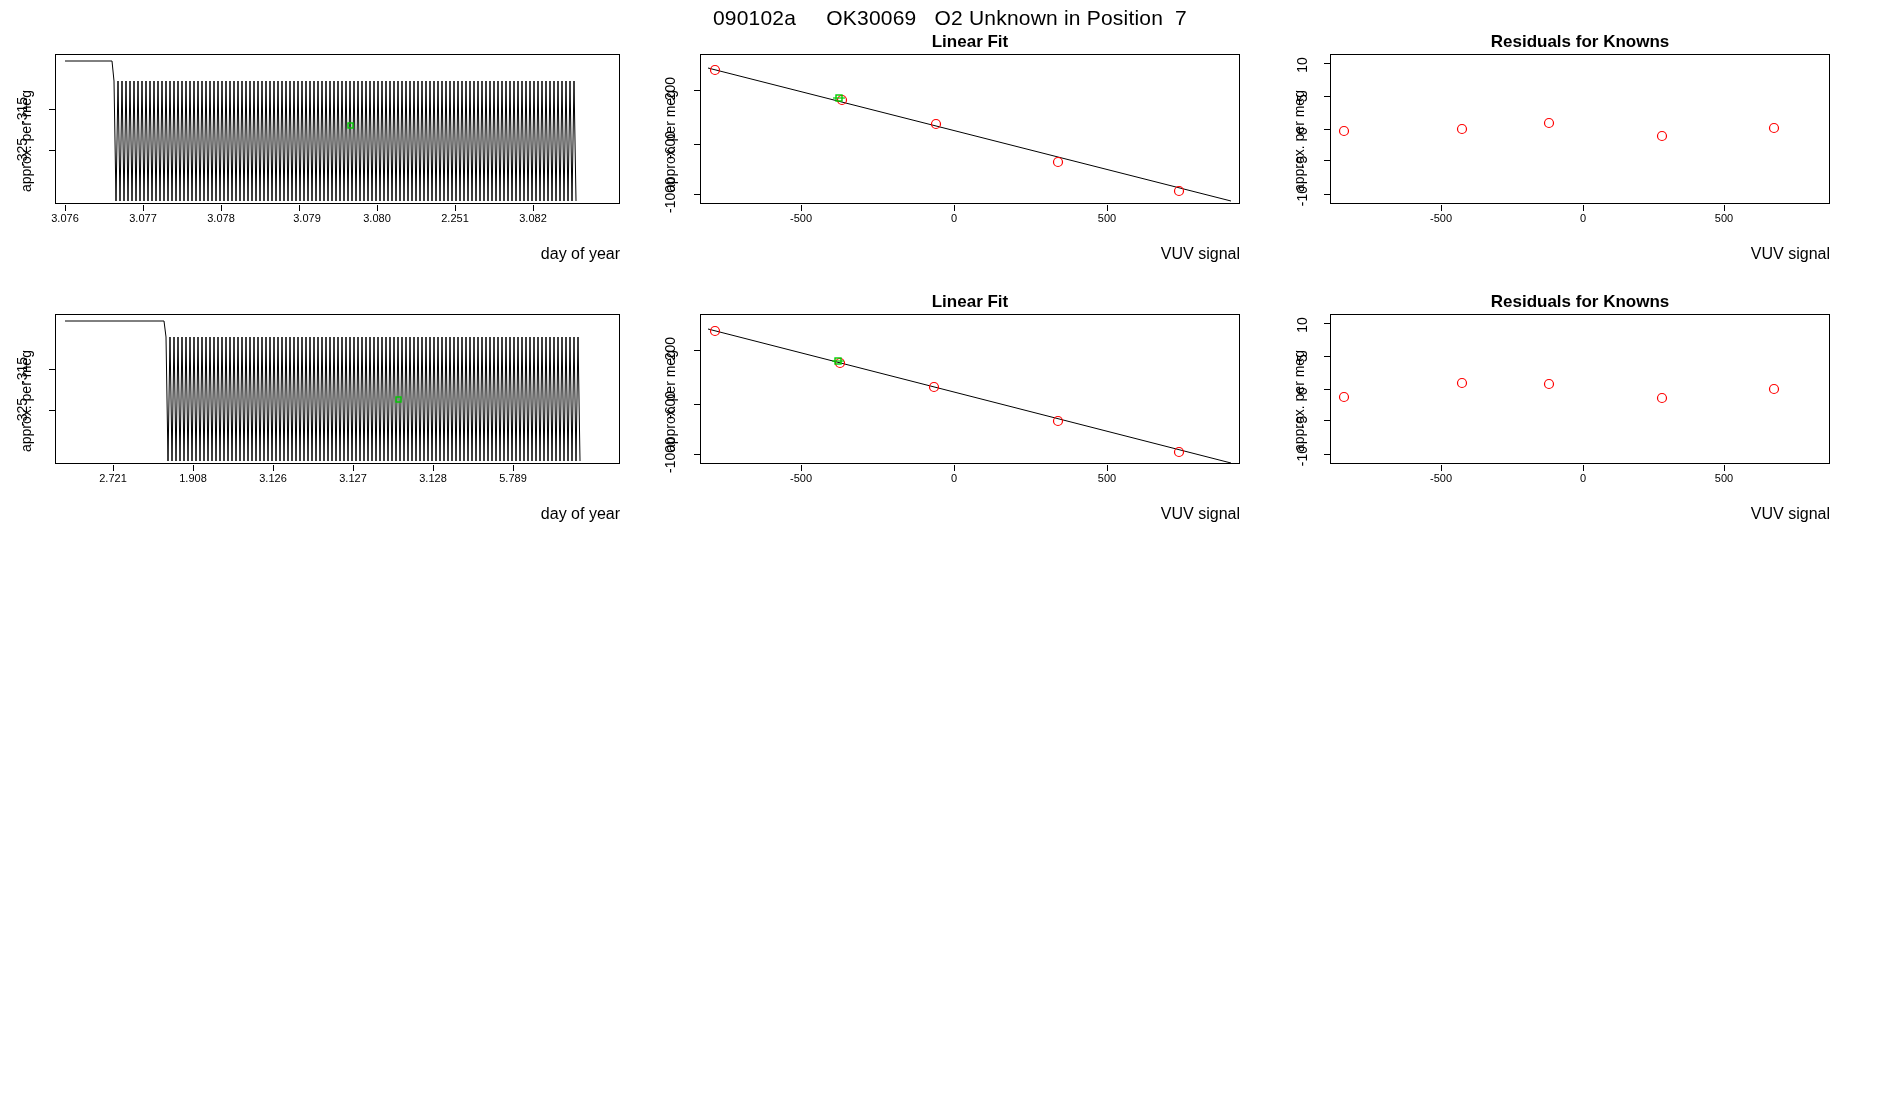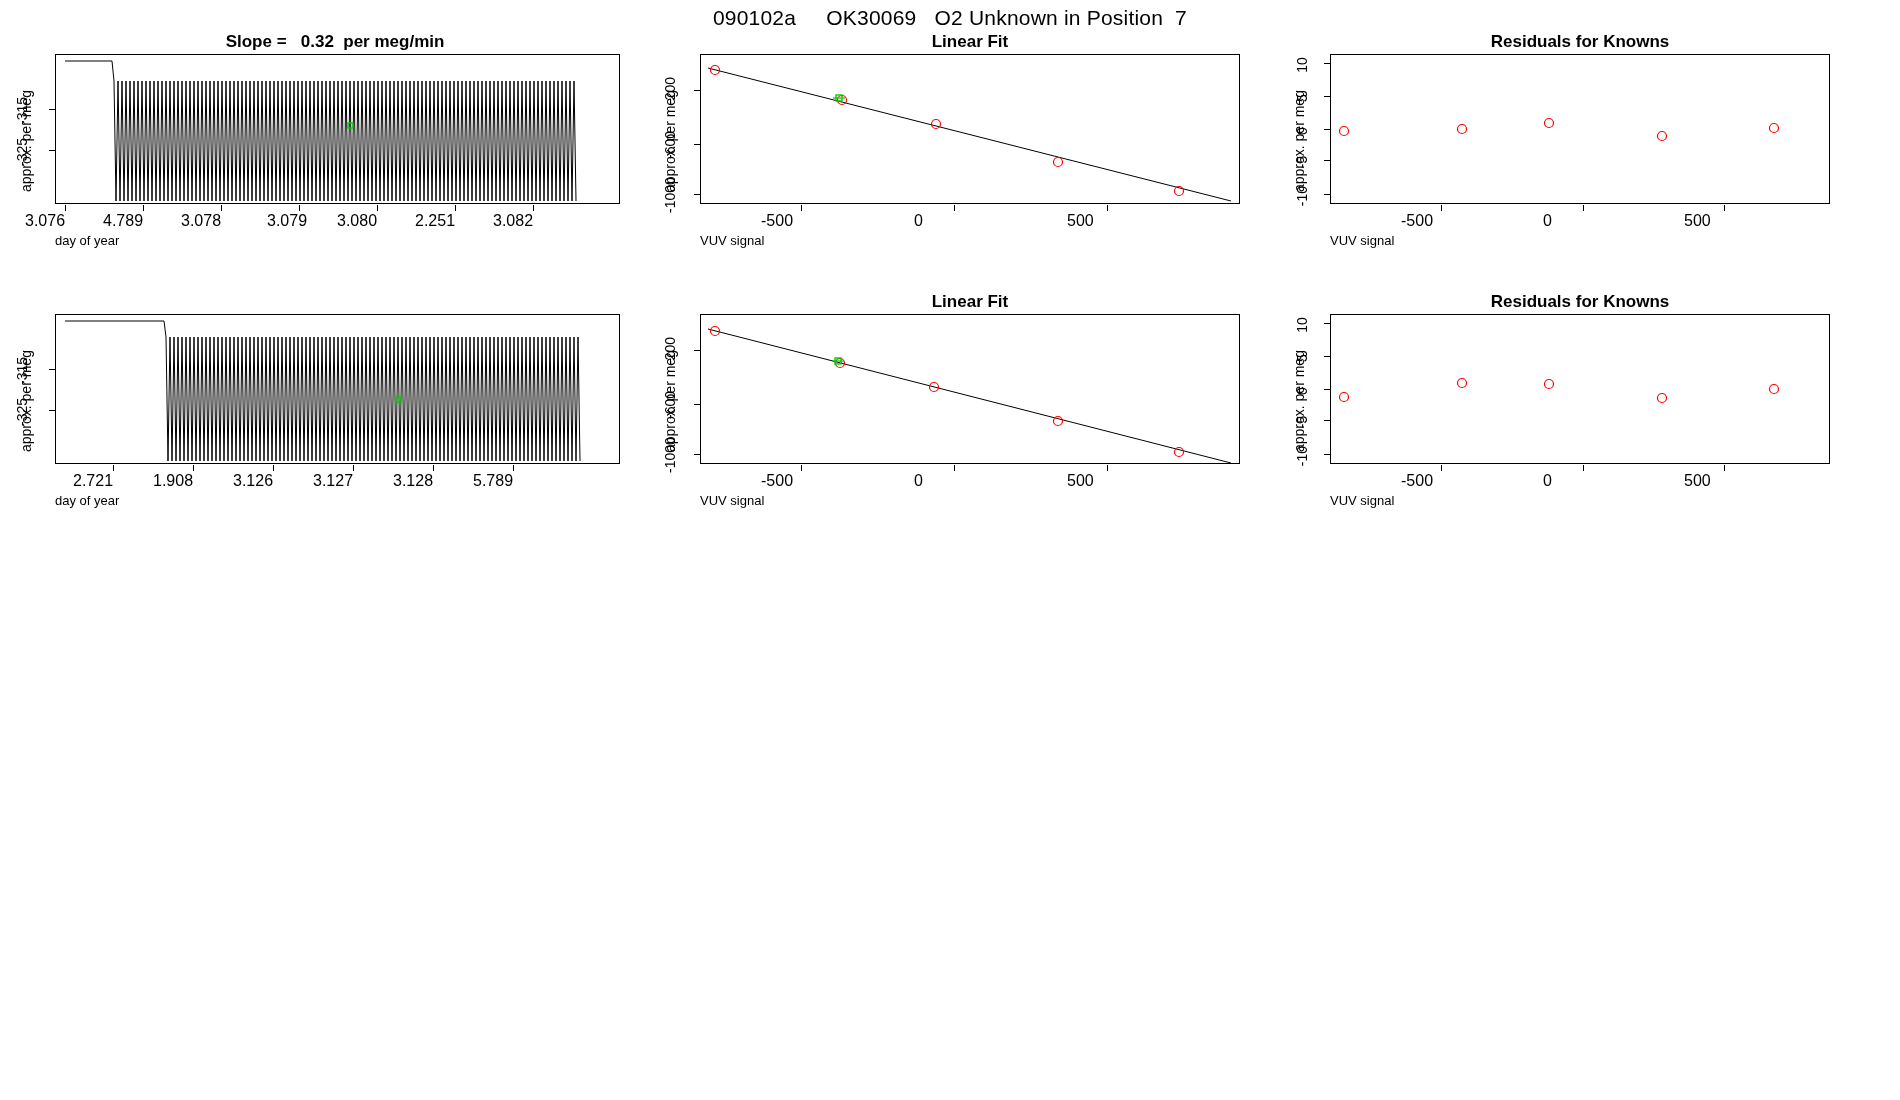--- a/index.html
+++ b/index.html
@@ -40,32 +40,34 @@
   }
   .plot-box {
     position: absolute;
     border: 1px solid #000000;
     box-sizing: border-box;
     overflow: hidden;
   }
   .axis-label-x {
     position: absolute;
     width: 100%;
-    text-align: left;
-    font-size: 13px;
+    text-align: right;
+    font-size: 16px;
+    margin-top: 12px;
   }
   .axis-label-y {
     position: absolute;
     font-size: 14px;
     transform-origin: 0 0;
     white-space: nowrap;
   }
   .tick-x {
     position: absolute;
-    font-size: 16px;
+    font-size: 11px;
+    text-align: center;
     white-space: nowrap;
   }
   .tick-y {
     position: absolute;
     font-size: 14px;
     white-space: nowrap;
     transform-origin: 50% 50%;
   }
   .tickmark-x {
     position: absolute;
@@ -80,21 +82,20 @@
     background: #000;
   }
   svg { display: block; }
 </style>
 </head>
 <body>
 
 <div id="page-title">090102a     OK30069   O2 Unknown in Position  7</div>
 
 <div class="panel" style="left:0px; top:32px; width:640px; height:220px;">
-  <div class="panel-title" style="left:55px; width:560px; top:0px;">Slope =   0.32  per meg/min</div>
   <div class="plot-box" style="left:55px; top:22px; width:565px; height:150px;">
     <svg width="563" height="148" viewBox="0 0 563 148">
       <polyline fill="none" stroke="#000000" stroke-width="1" points="
         9,6 56,6 58,26 60,146 62,26 64,146 66,26 68,146 70,26 72,146 74,26 76,146
         78,26 80,146 82,26 84,146 86,26 88,146 90,26 92,146 94,26 96,146 98,26 100,146
         102,26 104,146 106,26 108,146 110,26 112,146 114,26 116,146 118,26 120,146
         122,26 124,146 126,26 128,146 130,26 132,146 134,26 136,146 138,26 140,146
         142,26 144,146 146,26 148,146 150,26 152,146 154,26 156,146 158,26 160,146
         162,26 164,146 166,26 168,146 170,26 172,146 174,26 176,146 178,26 180,146
         182,26 184,146 186,26 188,146 190,26 192,146 194,26 196,146 198,26 200,146
@@ -125,21 +126,21 @@
   <div class="axis-label-y" style="left:18px; top:160px; transform:rotate(-90deg);">approx. per meg</div>
 
   <div class="tickmark-x" style="left:65px; top:173px;"></div>
   <div class="tickmark-x" style="left:143px; top:173px;"></div>
   <div class="tickmark-x" style="left:221px; top:173px;"></div>
   <div class="tickmark-x" style="left:299px; top:173px;"></div>
   <div class="tickmark-x" style="left:377px; top:173px;"></div>
   <div class="tickmark-x" style="left:455px; top:173px;"></div>
   <div class="tickmark-x" style="left:533px; top:173px;"></div>
   <div class="tick-x" style="left:25px; top:180px; width:80px;">3.076</div>
-  <div class="tick-x" style="left:103px; top:180px; width:80px;">4.789</div>
+  <div class="tick-x" style="left:103px; top:180px; width:80px;">3.077</div>
   <div class="tick-x" style="left:181px; top:180px; width:80px;">3.078</div>
   <div class="tick-x" style="left:267px; top:180px; width:80px;">3.079</div>
   <div class="tick-x" style="left:337px; top:180px; width:80px;">3.080</div>
   <div class="tick-x" style="left:415px; top:180px; width:80px;">2.251</div>
   <div class="tick-x" style="left:493px; top:180px; width:80px;">3.082</div>
   <div class="axis-label-x" style="left:55px; top:201px; width:565px;">day of year</div>
 </div>
 
 <div class="panel" style="left:0px; top:292px; width:640px; height:220px;">
   <div class="plot-box" style="left:55px; top:22px; width:565px; height:150px;">

